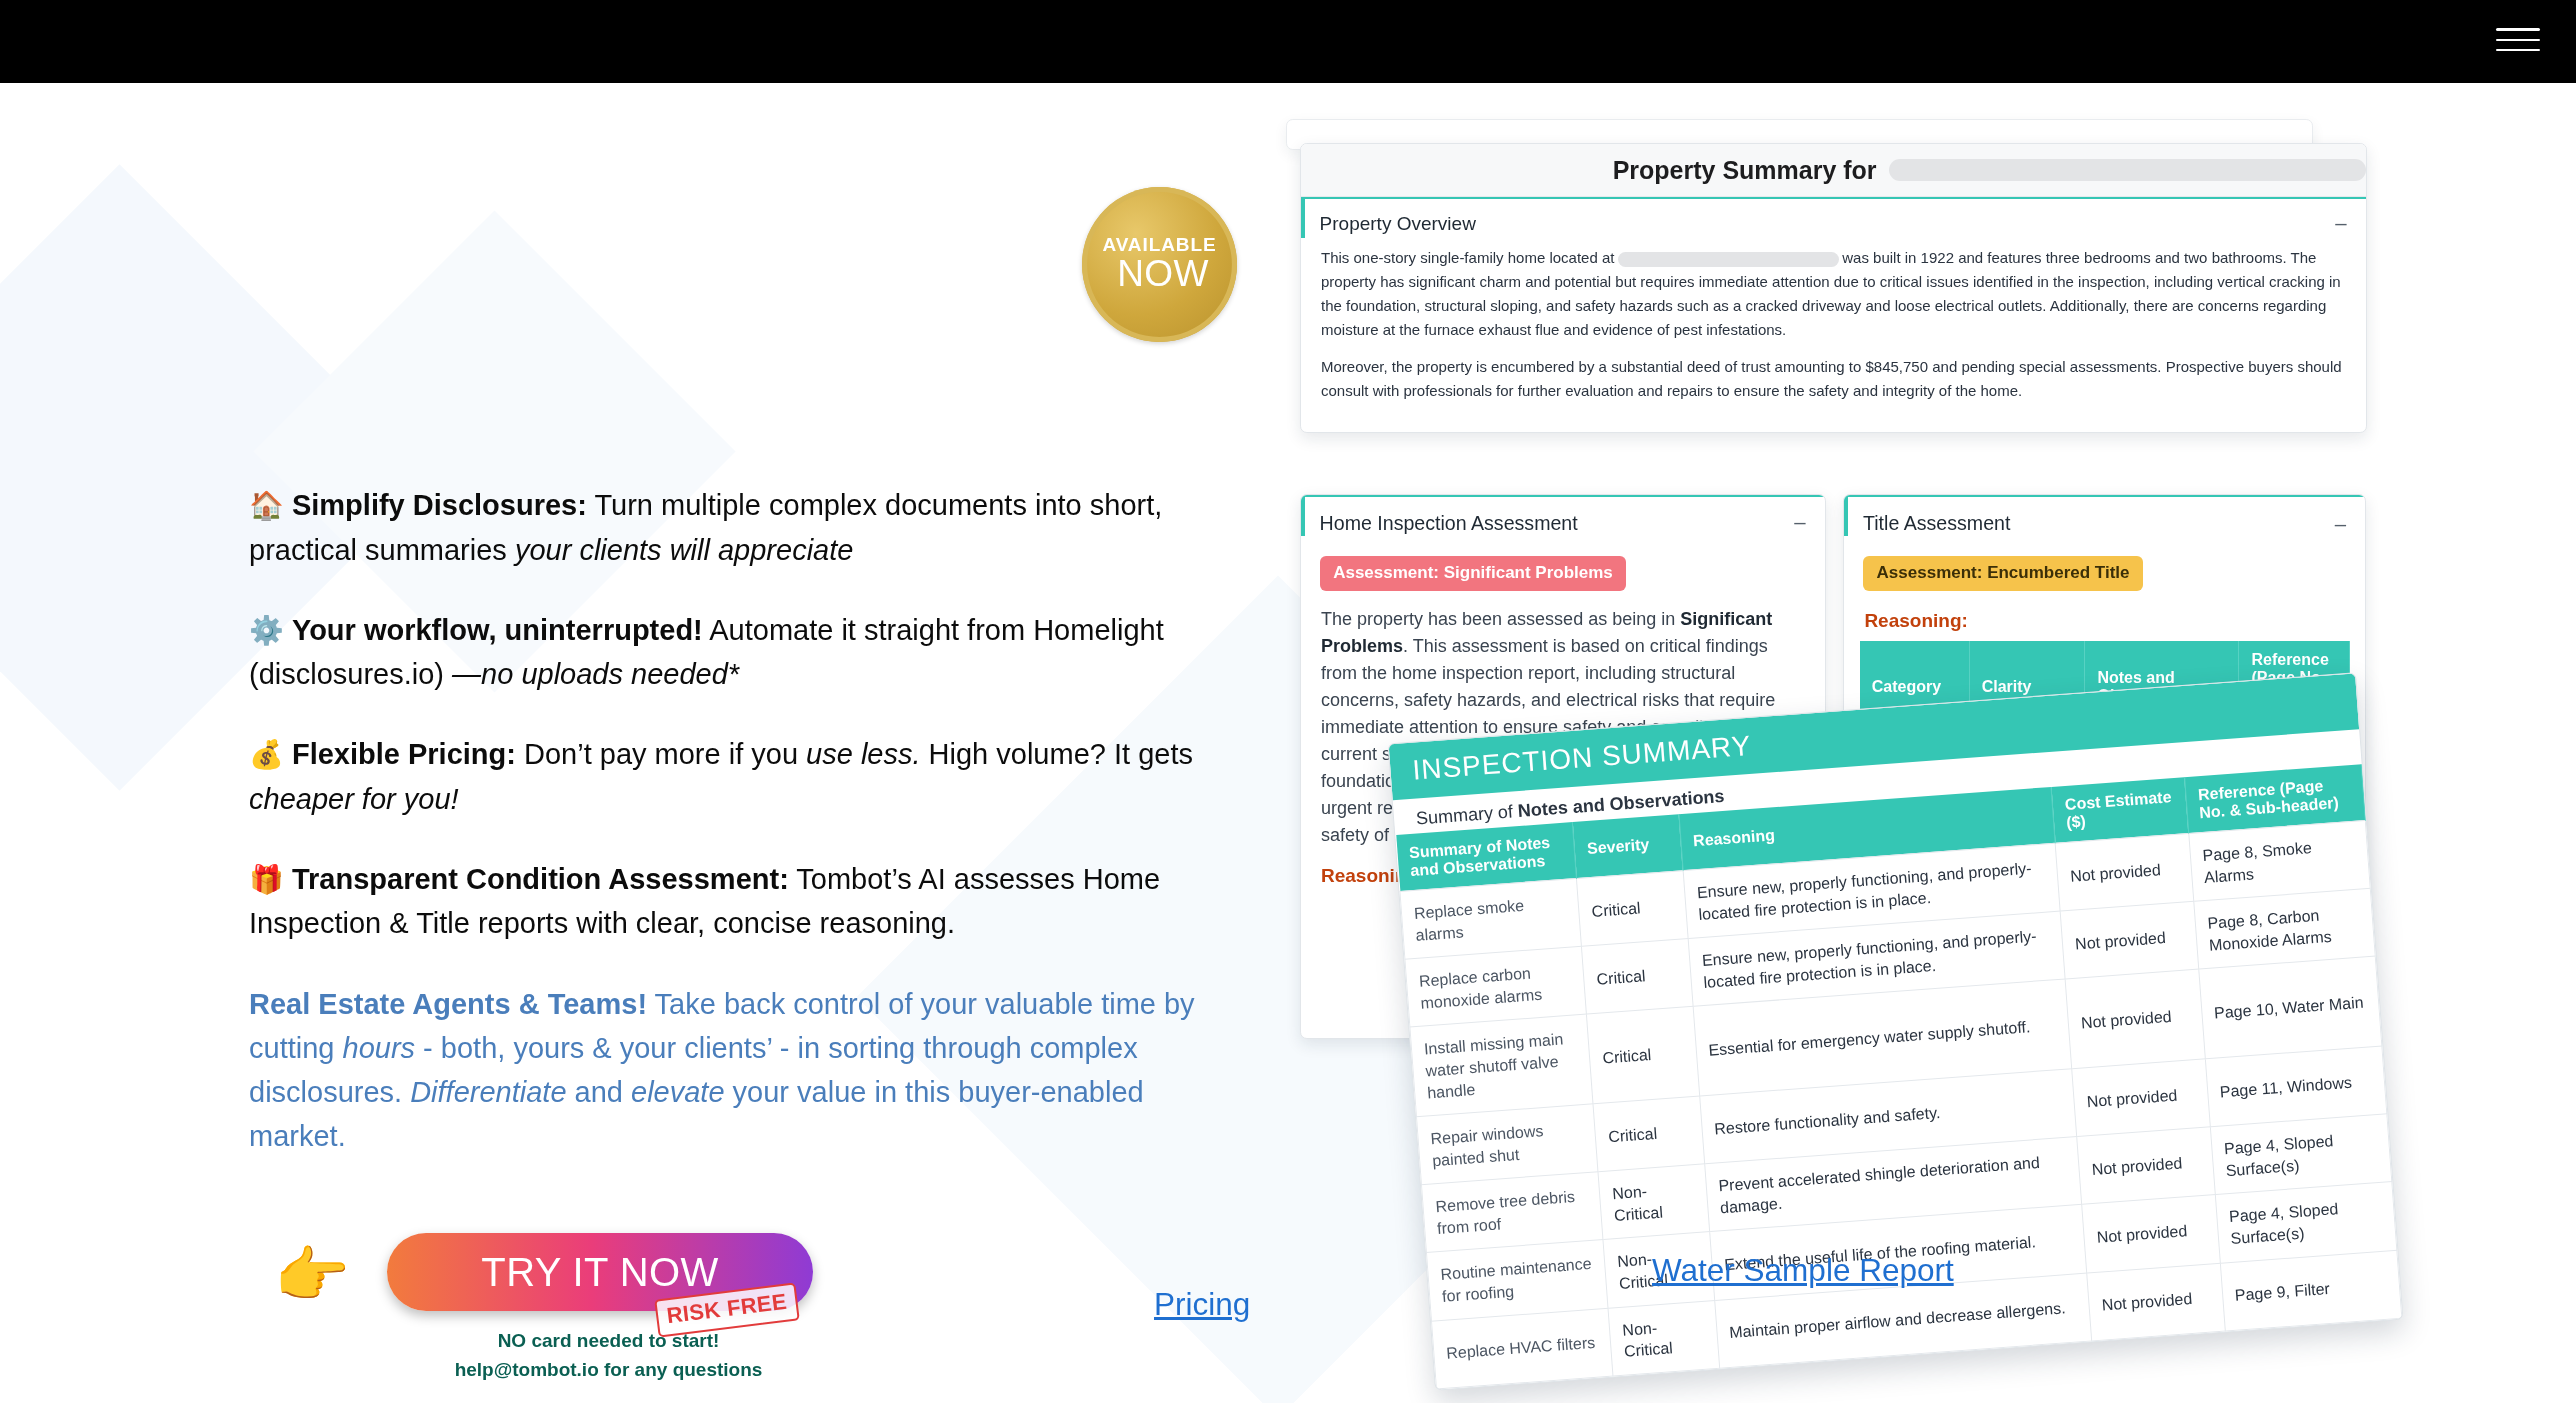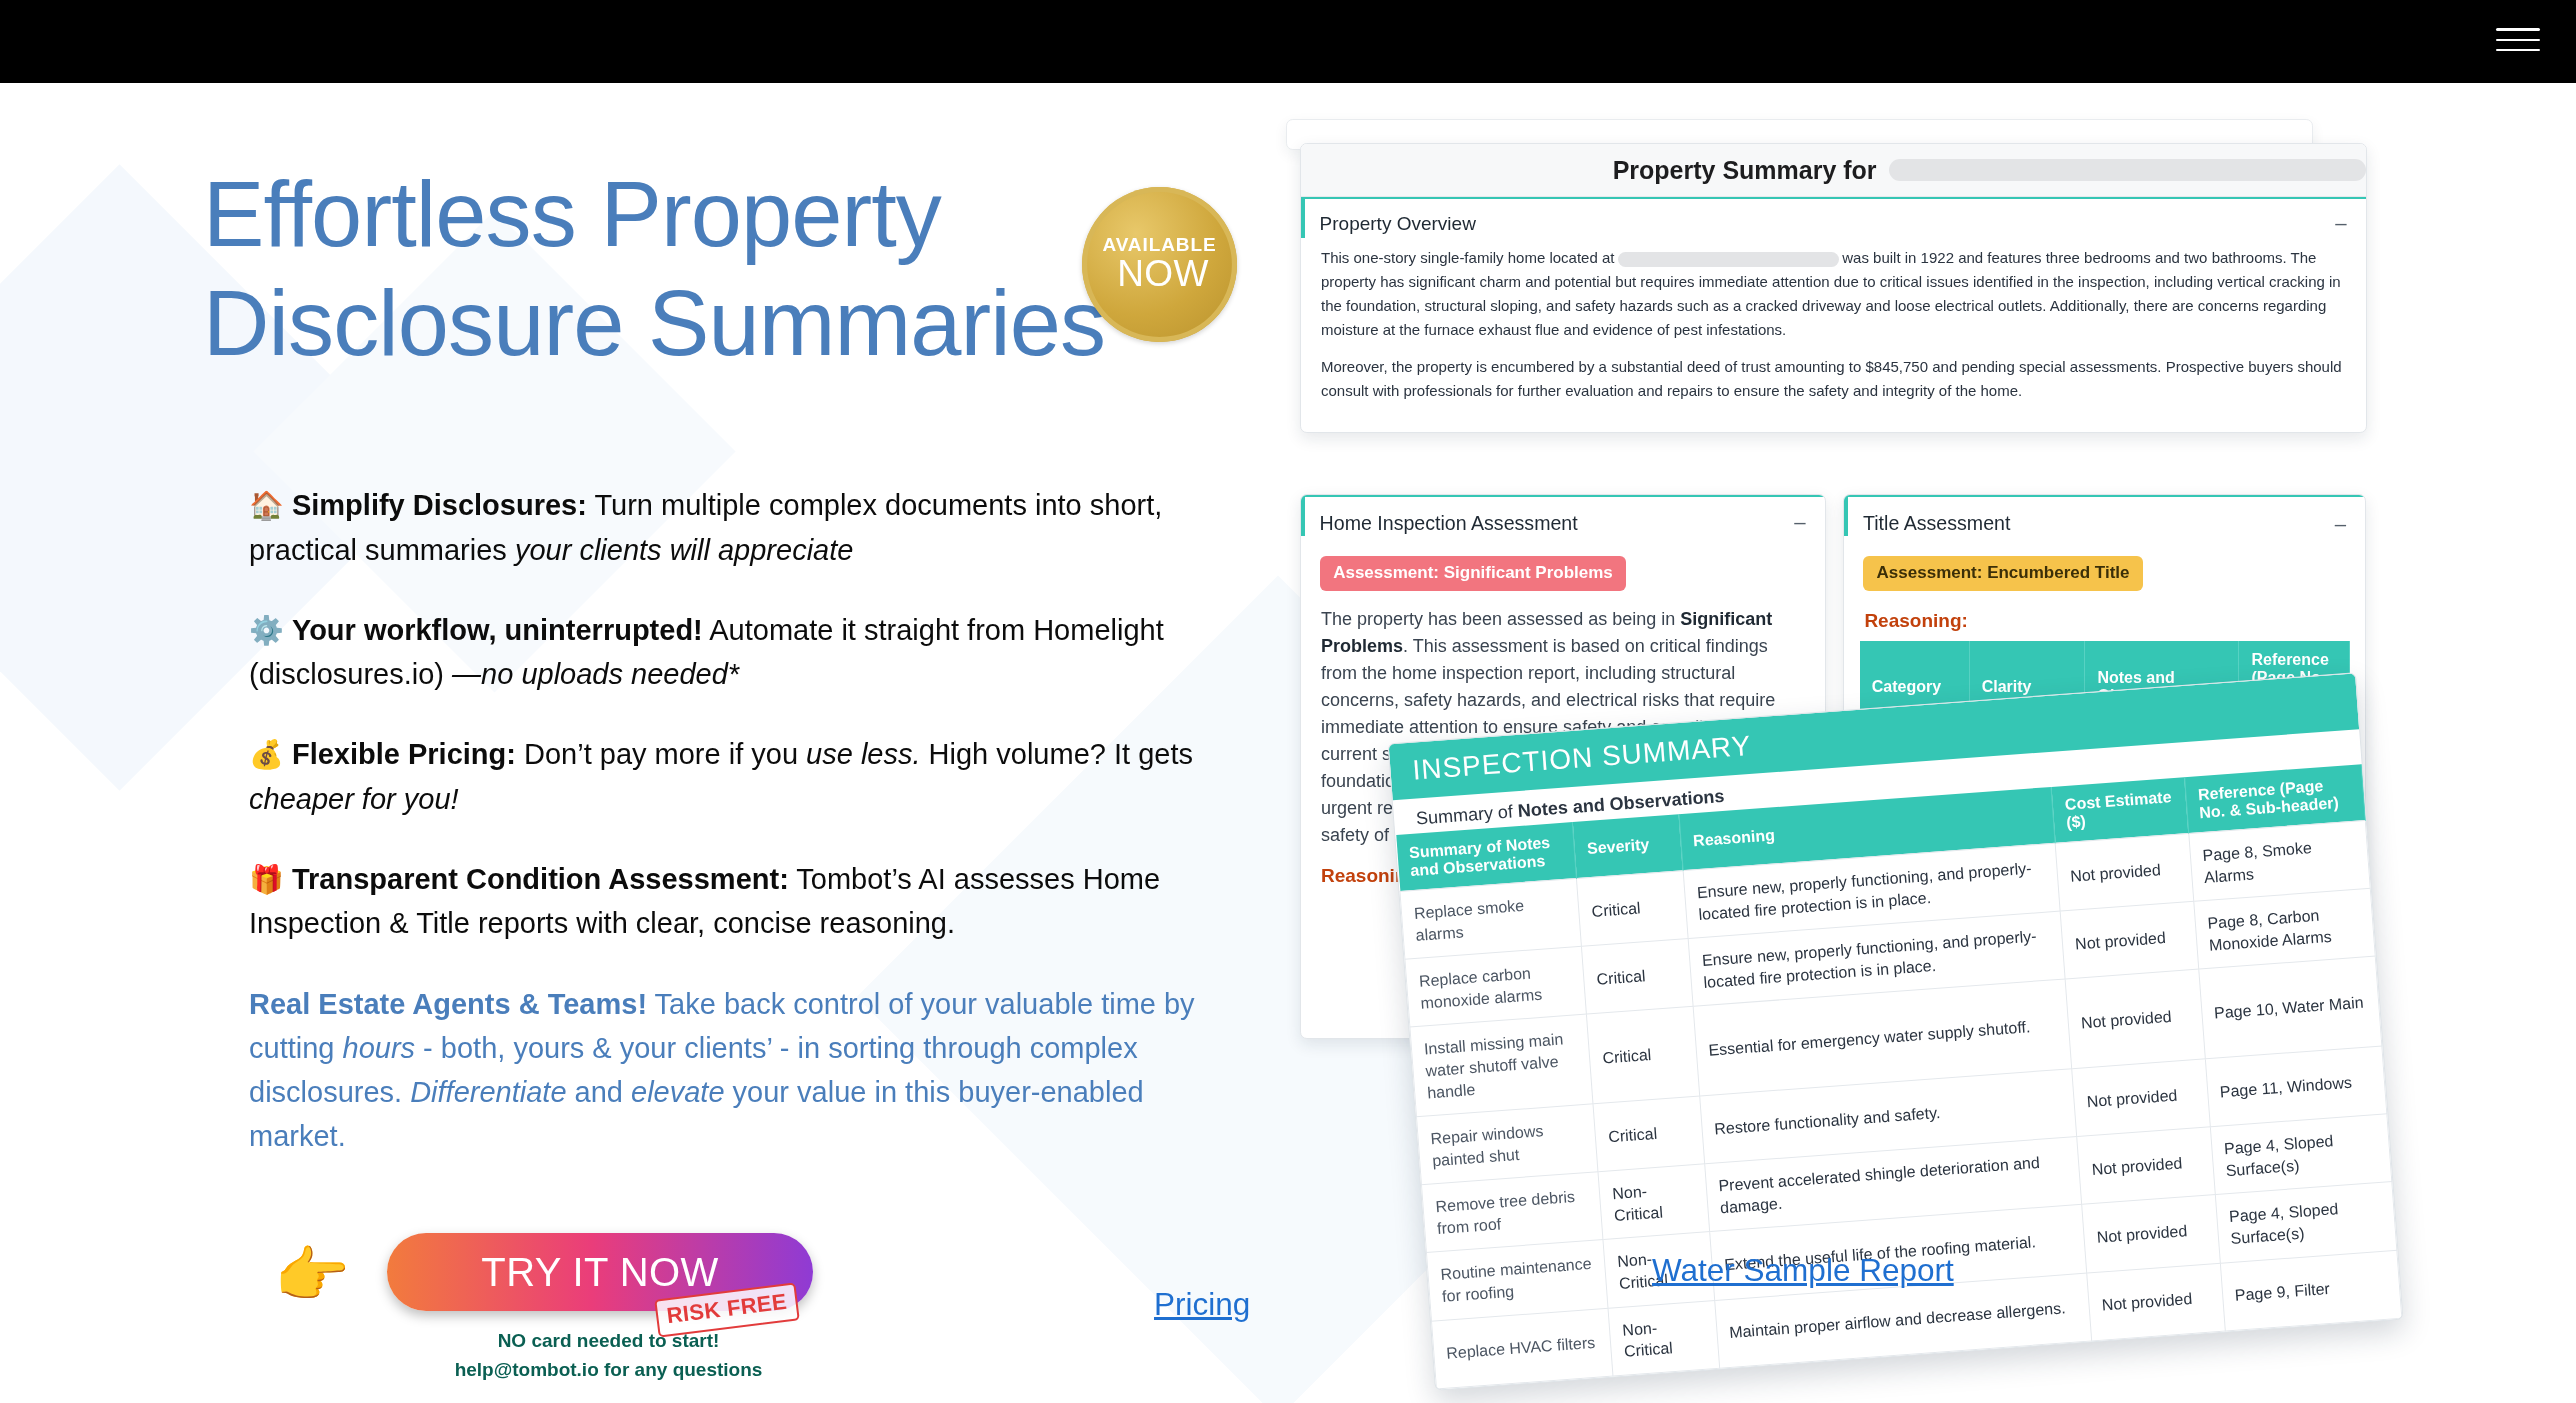--- a/index.html
+++ b/index.html
@@ -406,24 +406,20 @@
   <div class="topbar">
     <div class="hamburger">
       <i></i>
         <i></i>
         <i></i>
     </div>
   </div>
 
   <div class="left-col">
 
-    <div class="headline">
-      <span>Effortless Property</span><br>
-      <span>Disclosure Summaries</span>
-    </div>
 
     <div class="badge-now">
       <div class="small">AVAILABLE</div>
       <div class="big">NOW</div>
     </div>
 
     <div class="bullets">
 
       <p>
         <span class="emoji">🏠</span>

